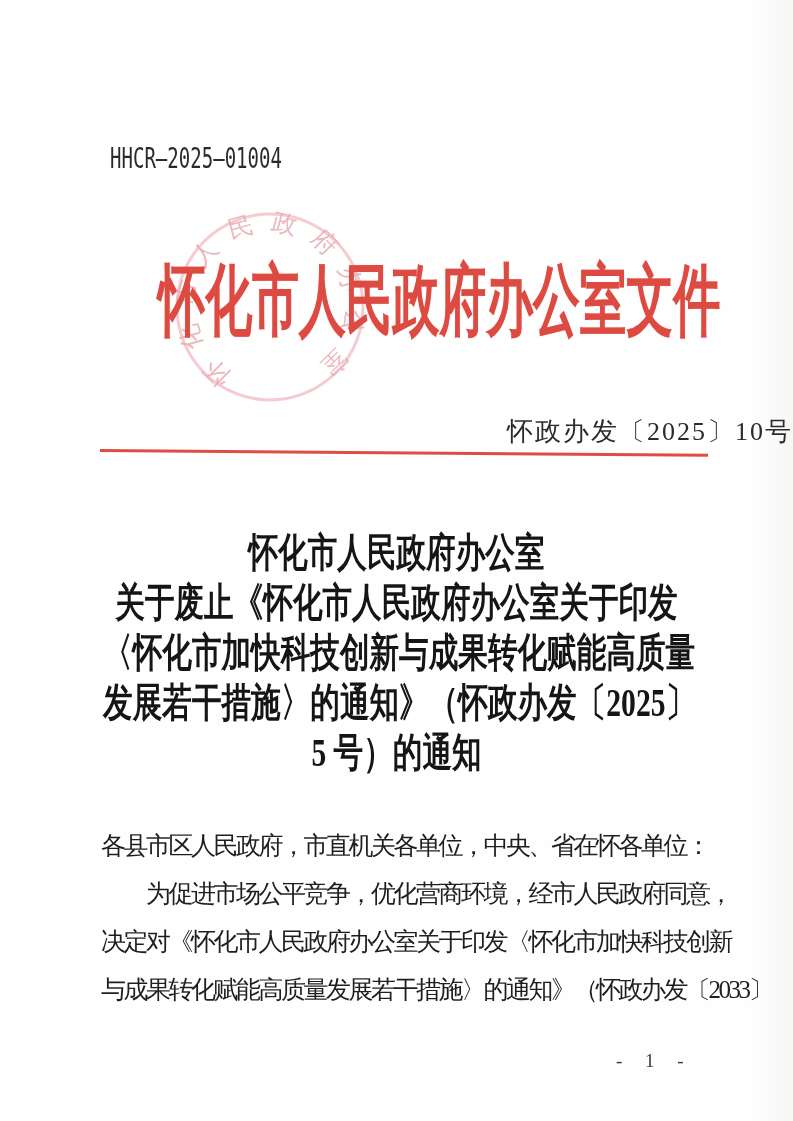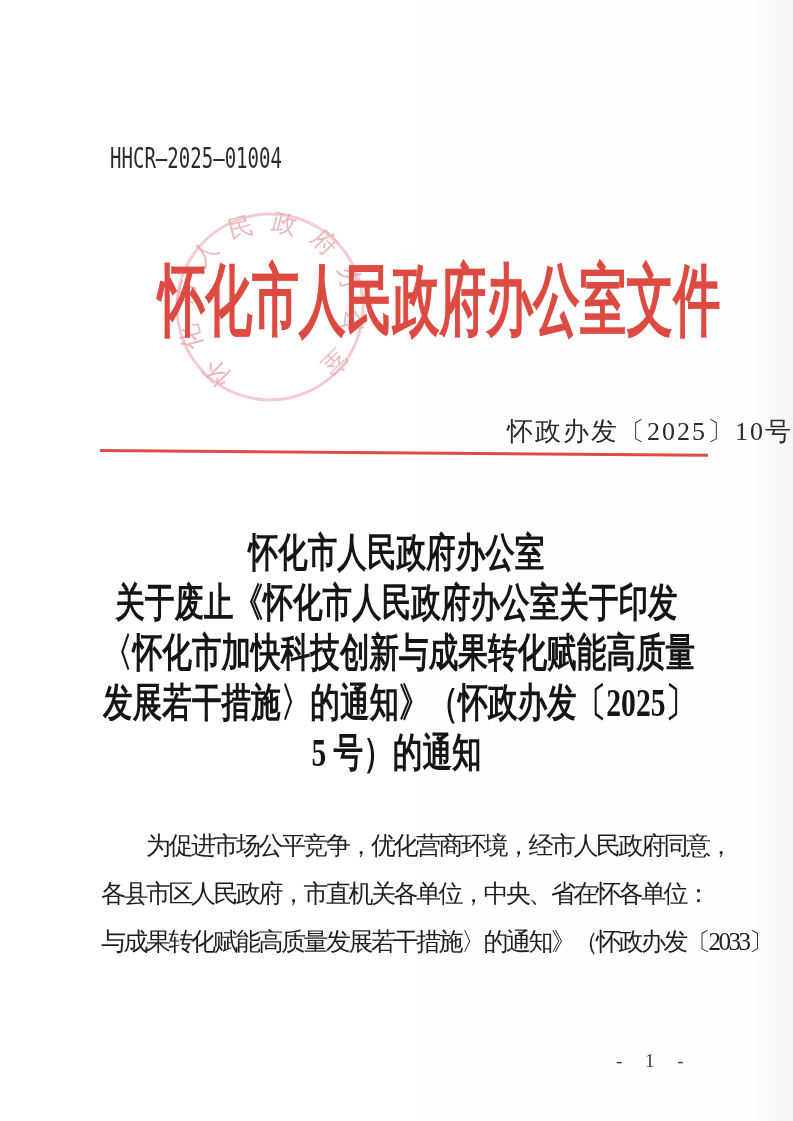--- a/index.html
+++ b/index.html
@@ -132,20 +132,21 @@
 
   <div class="main-title">
     <div class="t-line">怀化市人民政府办公室</div>
     <div class="t-line">关于废止《怀化市人民政府办公室关于印发</div>
     <div class="t-line">〈怀化市加快科技创新与成果转化赋能高质量</div>
     <div class="t-line">发展若干措施〉的通知》（怀政办发〔2025〕</div>
     <div class="t-line">5 号）的通知</div>
   </div>
 
   <div class="body-text">
+    <div class="b-line">各县市区人民政府，市直机关各单位，中央、省在怀各单位：</div>
     <div class="b-line indent">为促进市场公平竞争，优化营商环境，经市人民政府同意，</div>
-    <div class="b-line">各县市区人民政府，市直机关各单位，中央、省在怀各单位：</div>
+    <div class="b-line">决定对《怀化市人民政府办公室关于印发〈怀化市加快科技创新</div>
     <div class="b-line">与成果转化赋能高质量发展若干措施〉的通知》（怀政办发〔2033〕</div>
   </div>
 
   <div class="page-number">- 1 -</div>
 
 </div>
 
 </body></html>

